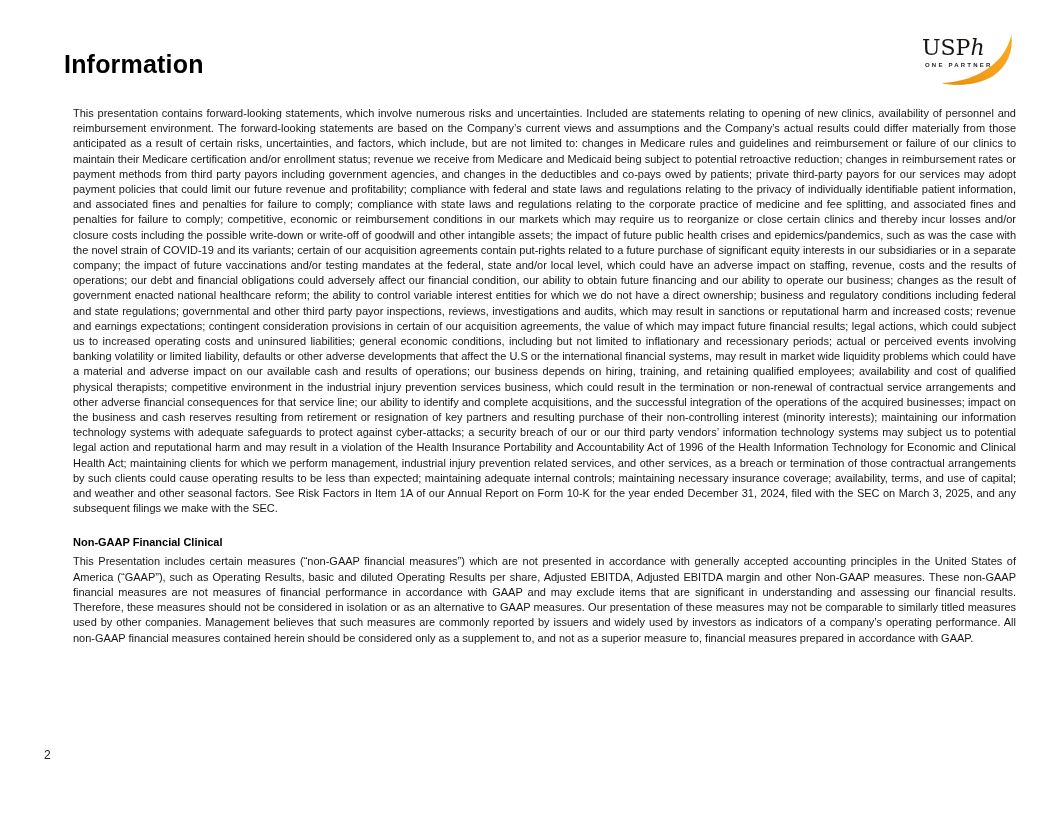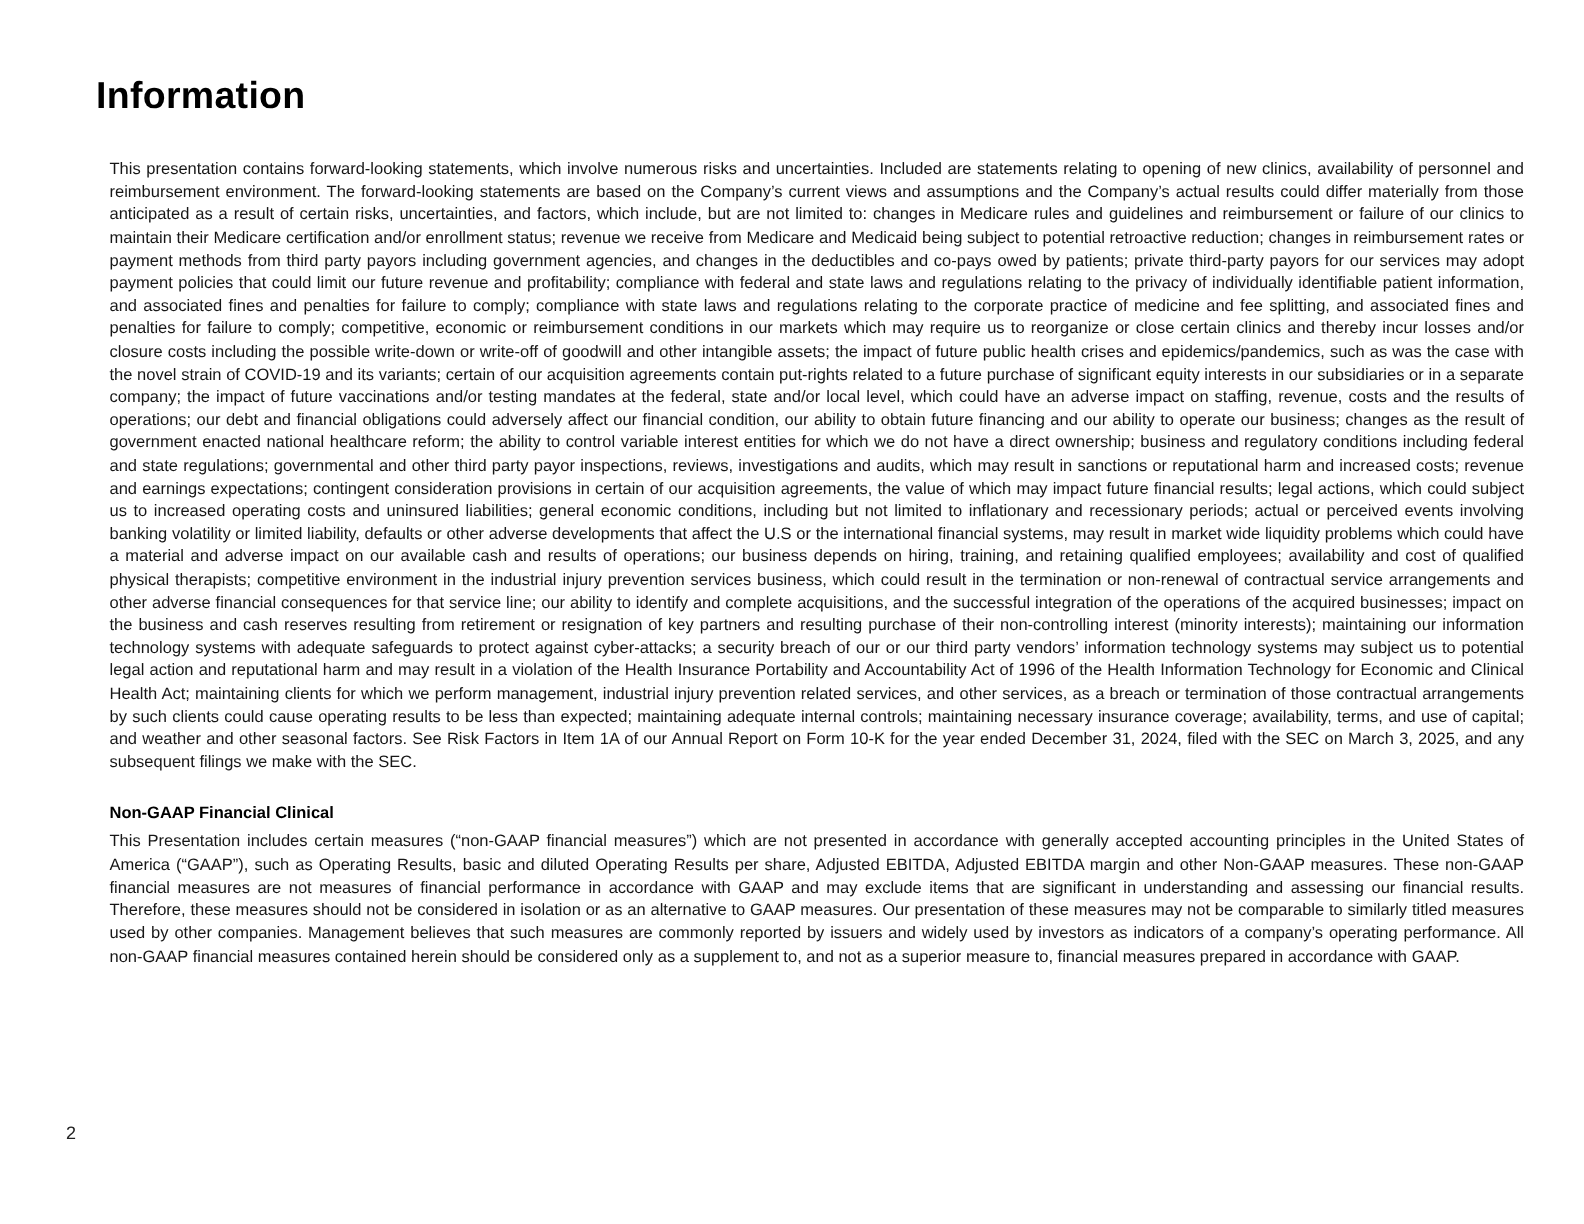--- a/index.html
+++ b/index.html
@@ -86,20 +86,35 @@
     color: #222222;
   }
 </style>
 </head>
 <body>
 
 <div class="slide">
 
   <div class="page-title">Information</div>
 
+  <div class="logo">
+    <svg class="logo-swoosh" viewBox="0 0 102 54" aria-hidden="true">
+      <defs>
+        <linearGradient id="swooshGrad" x1="0" y1="1" x2="1" y2="0">
+          <stop offset="0" stop-color="#E8920A"></stop>
+          <stop offset="0.5" stop-color="#F5A01E"></stop>
+          <stop offset="1" stop-color="#F9AB1E"></stop>
+        </linearGradient>
+      </defs>
+      <path d="M28,50 C52,49 76,39 89,21 C93,15 96,8 97.5,2 C99.5,18 93,34 79,43 C63,53 42,53 28,50 Z" fill="url(#swooshGrad)"></path>
+      <path d="M28,50 C45,51 58,50 70,46 C55,52 38,53 28,50 Z" fill="#E8920A"></path>
+    </svg>
+    <div class="logo-text"><span>USP</span><span class="logo-h">h</span></div>
+    <div class="logo-tagline">ONE PARTNER</div>
+  </div>
 
   <div class="content">
 
     <div class="section">
       <p class="body-text">This presentation contains forward-looking statements, which involve numerous risks and uncertainties. Included are statements relating to opening of new clinics, availability of personnel and reimbursement environment. The forward-looking statements are based on the Company’s current views and assumptions and the Company’s actual results could differ materially from those anticipated as a result of certain risks, uncertainties, and factors, which include, but are not limited to: changes in Medicare rules and guidelines and reimbursement or failure of our clinics to maintain their Medicare certification and/or enrollment status; revenue we receive from Medicare and Medicaid being subject to potential retroactive reduction; changes in reimbursement rates or payment methods from third party payors including government agencies, and changes in the deductibles and co-pays owed by patients; private third-party payors for our services may adopt payment policies that could limit our future revenue and profitability; compliance with federal and state laws and regulations relating to the privacy of individually identifiable patient information, and associated fines and penalties for failure to comply; compliance with state laws and regulations relating to the corporate practice of medicine and fee splitting, and associated fines and penalties for failure to comply; competitive, economic or reimbursement conditions in our markets which may require us to reorganize or close certain clinics and thereby incur losses and/or closure costs including the possible write-down or write-off of goodwill and other intangible assets; the impact of future public health crises and epidemics/pandemics, such as was the case with the novel strain of COVID-19 and its variants; certain of our acquisition agreements contain put-rights related to a future purchase of significant equity interests in our subsidiaries or in a separate company; the impact of future vaccinations and/or testing mandates at the federal, state and/or local level, which could have an adverse impact on staffing, revenue, costs and the results of operations; our debt and financial obligations could adversely affect our financial condition, our ability to obtain future financing and our ability to operate our business; changes as the result of government enacted national healthcare reform; the ability to control variable interest entities for which we do not have a direct ownership; business and regulatory conditions including federal and state regulations; governmental and other third party payor inspections, reviews, investigations and audits, which may result in sanctions or reputational harm and increased costs; revenue and earnings expectations; contingent consideration provisions in certain of our acquisition agreements, the value of which may impact future financial results; legal actions, which could subject us to increased operating costs and uninsured liabilities; general economic conditions, including but not limited to inflationary and recessionary periods; actual or perceived events involving banking volatility or limited liability, defaults or other adverse developments that affect the U.S or the international financial systems, may result in market wide liquidity problems which could have a material and adverse impact on our available cash and results of operations; our business depends on hiring, training, and retaining qualified employees; availability and cost of qualified physical therapists; competitive environment in the industrial injury prevention services business, which could result in the termination or non-renewal of contractual service arrangements and other adverse financial consequences for that service line; our ability to identify and complete acquisitions, and the successful integration of the operations of the acquired businesses; impact on the business and cash reserves resulting from retirement or resignation of key partners and resulting purchase of their non-controlling interest (minority interests); maintaining our information technology systems with adequate safeguards to protect against cyber-attacks; a security breach of our or our third party vendors’ information technology systems may subject us to potential legal action and reputational harm and may result in a violation of the Health Insurance Portability and Accountability Act of 1996 of the Health Information Technology for Economic and Clinical Health Act; maintaining clients for which we perform management, industrial injury prevention related services, and other services, as a breach or termination of those contractual arrangements by such clients could cause operating results to be less than expected; maintaining adequate internal controls; maintaining necessary insurance coverage; availability, terms, and use of capital; and weather and other seasonal factors. See Risk Factors in Item 1A of our Annual Report on Form 10-K for the year ended December 31, 2024, filed with the SEC on March 3, 2025, and any subsequent filings we make with the SEC.</p>
     </div>
 
     <div class="section">
       <h3 class="section-heading">Non-GAAP Financial Clinical</h3>
       <p class="body-text">This Presentation includes certain measures (“non-GAAP financial measures”) which are not presented in accordance with generally accepted accounting principles in the United States of America (“GAAP”), such as Operating Results, basic and diluted Operating Results per share, Adjusted EBITDA, Adjusted EBITDA margin and other Non-GAAP measures. These non-GAAP financial measures are not measures of financial performance in accordance with GAAP and may exclude items that are significant in understanding and assessing our financial results. Therefore, these measures should not be considered in isolation or as an alternative to GAAP measures. Our presentation of these measures may not be comparable to similarly titled measures used by other companies. Management believes that such measures are commonly reported by issuers and widely used by investors as indicators of a company’s operating performance. All non-GAAP financial measures contained herein should be considered only as a supplement to, and not as a superior measure to, financial measures prepared in accordance with GAAP.</p>

